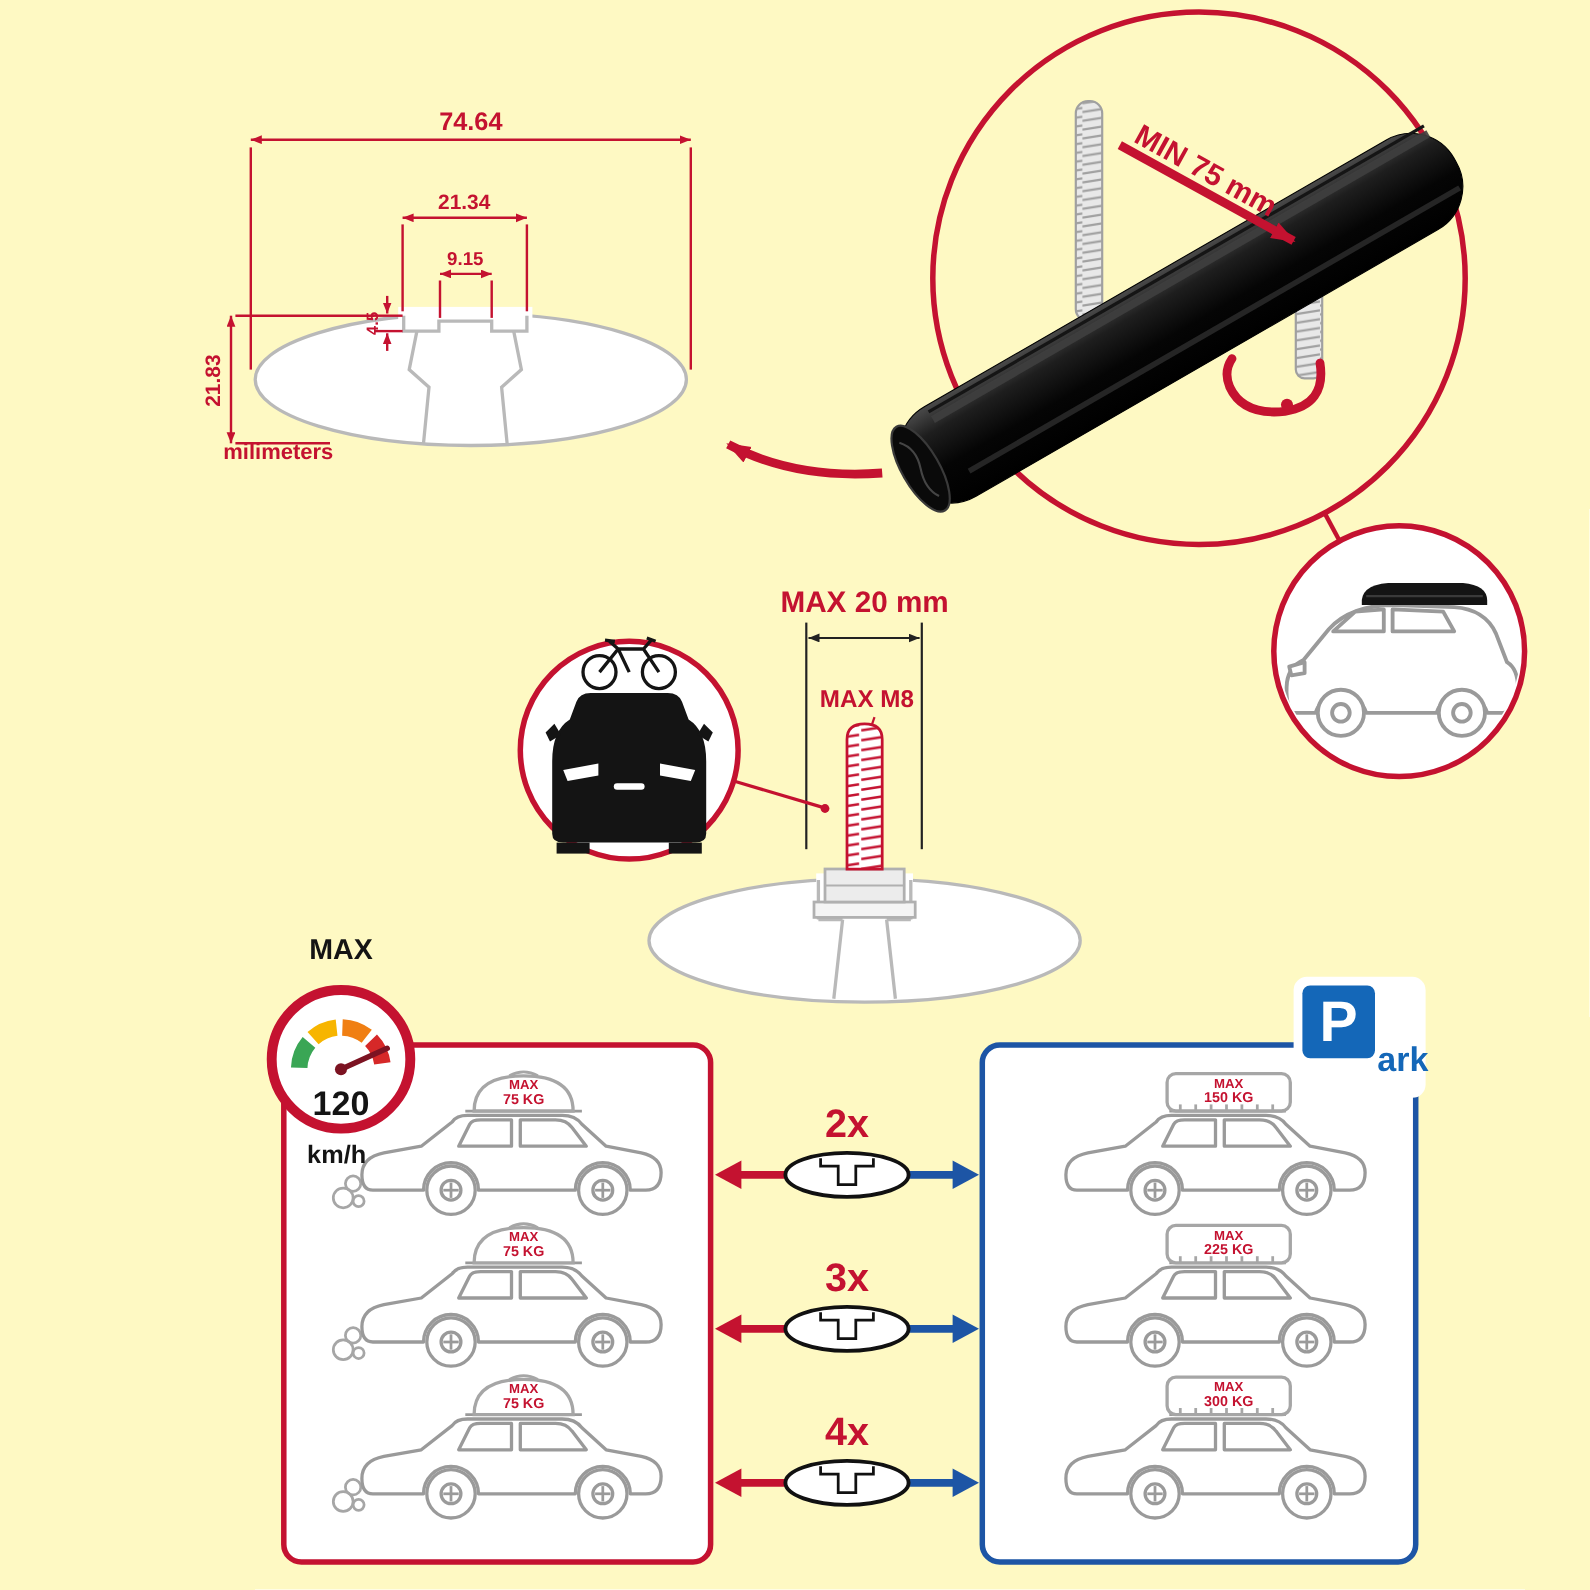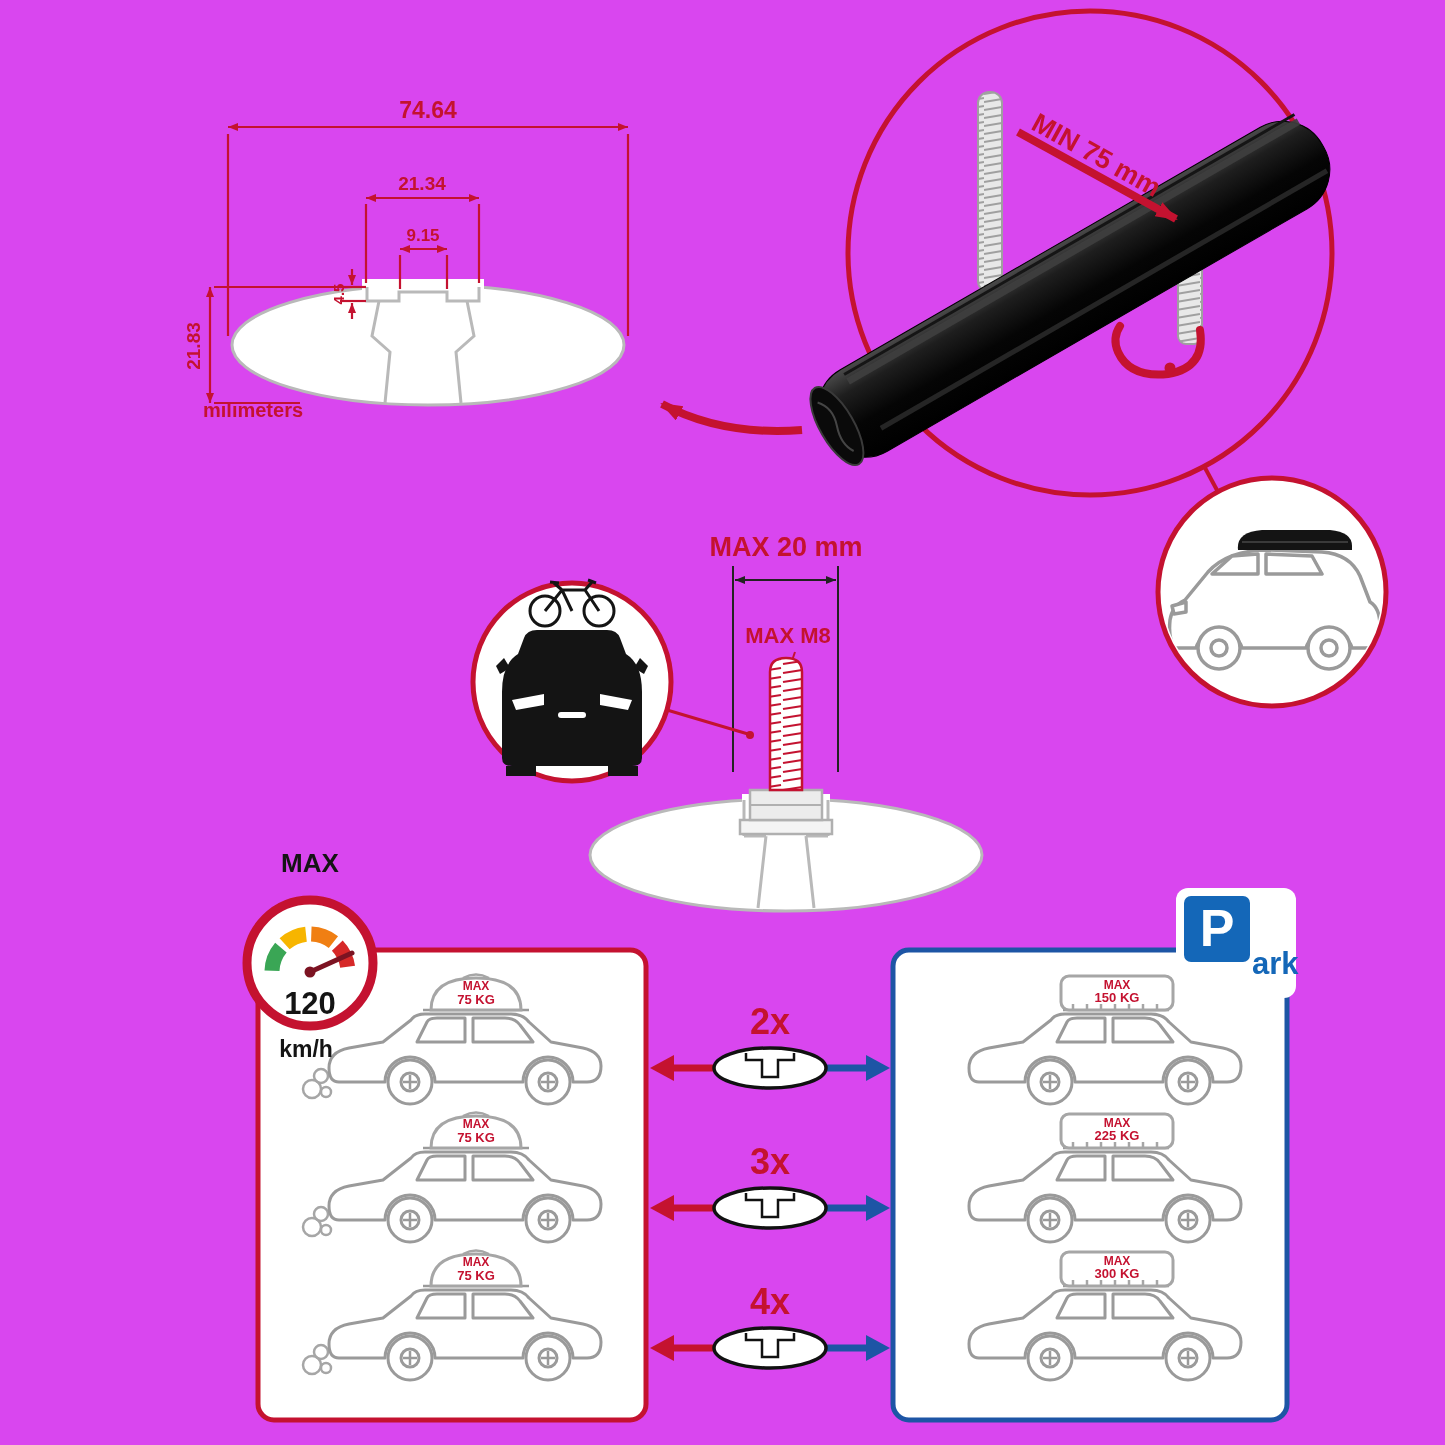--- a/index.html
+++ b/index.html
@@ -1,16 +1,16 @@
 <!DOCTYPE html>
 <html><head>
 <meta charset="utf-8">
 <style>
   html,body{margin:0;padding:0;background:#fff;}
-  .canvas{position:relative;width:1445px;height:1445px;background:#d946ef;overflow:hidden;font-family:"Liberation Sans",sans-serif;}
+  .canvas{position:relative;width:1445px;height:1445px;background:#fef9c3;overflow:hidden;font-family:"Liberation Sans",sans-serif;}
   .canvas svg{position:absolute;left:0;top:0;}
   svg text{font-family:"Liberation Sans",sans-serif;}
   .tr{fill:#c41230;font-weight:bold;}
   .tk{fill:#141414;font-weight:bold;}
   .tb{fill:#1467b8;font-weight:bold;}
   .dim{stroke:#c41230;stroke-width:2.2;fill:none;}
   .dimthick{stroke:#c41230;stroke-width:8;fill:none;}
   .blk{stroke:#222;stroke-width:2;fill:none;}
   .gp{stroke:#b9b9b9;stroke-width:3;fill:#fff;}
   .gpl{stroke:#b9b9b9;stroke-width:3;fill:none;}

